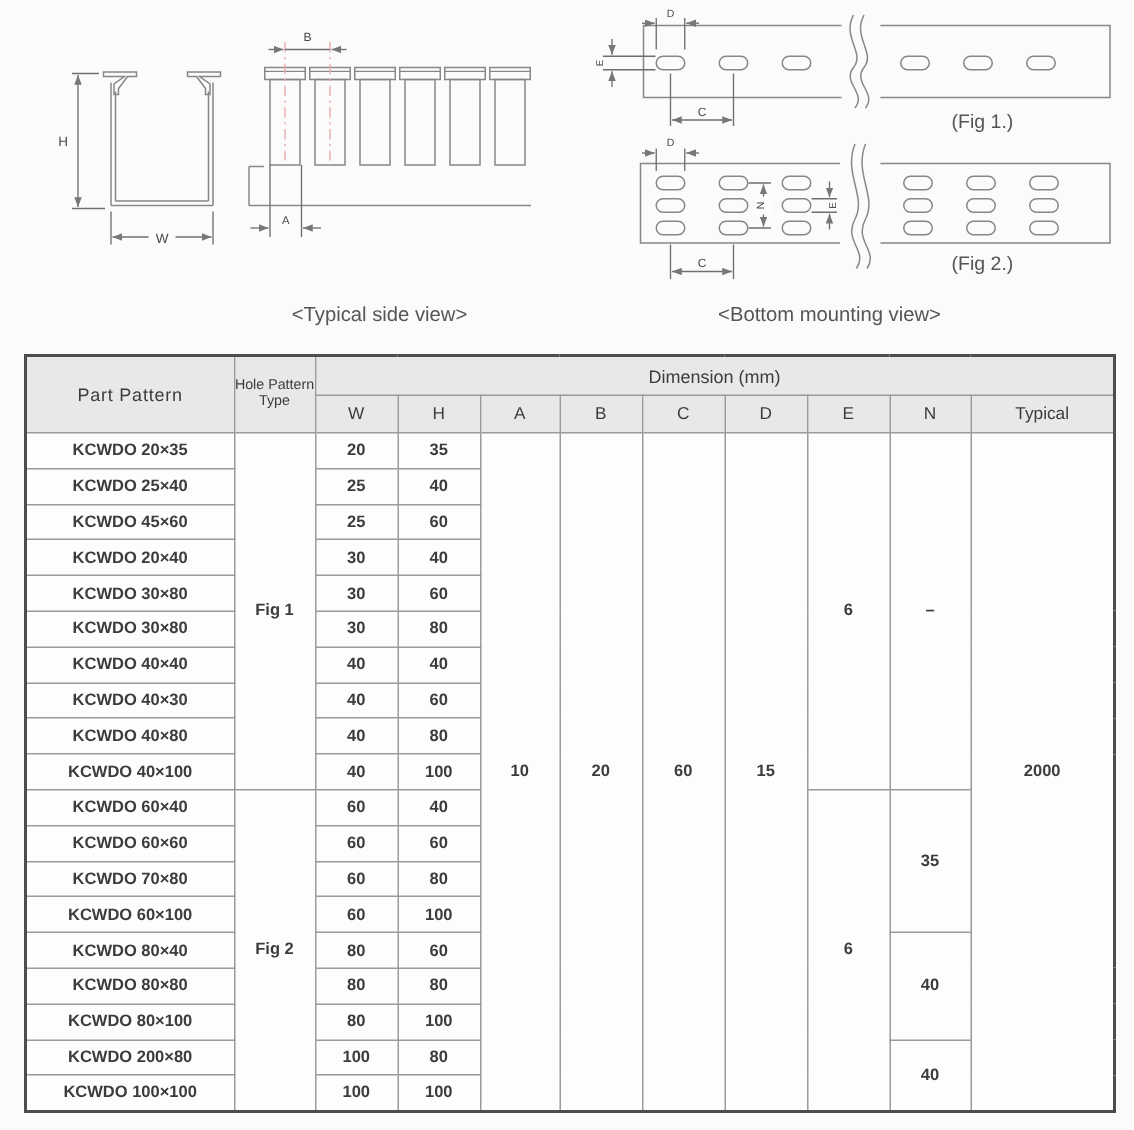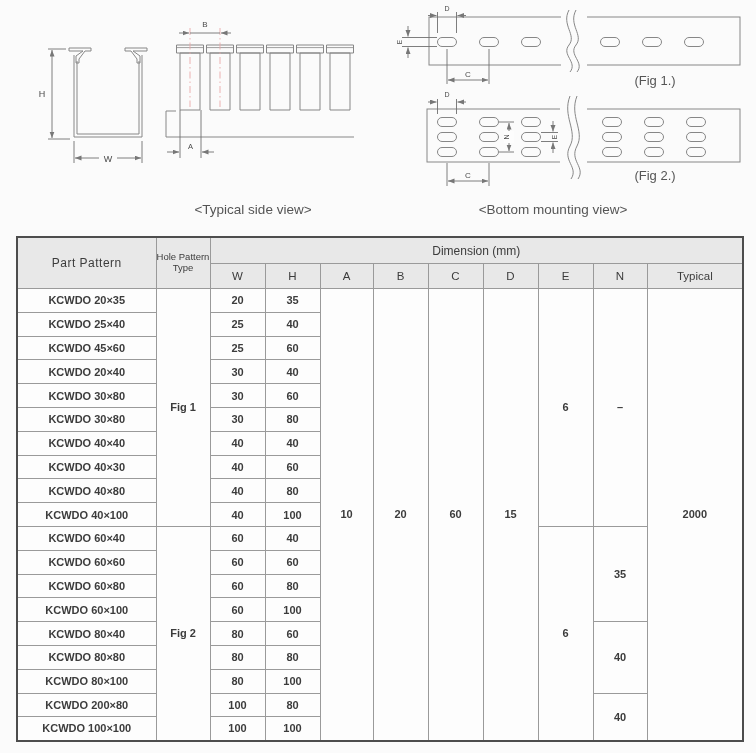--- a/index.html
+++ b/index.html
@@ -241,21 +241,21 @@
             <td>40</td>
             <td rowspan="9">6</td>
             <td rowspan="4">35</td>
           </tr>
           <tr>
             <td class="part">KCWDO 60×60</td>
             <td>60</td>
             <td>60</td>
           </tr>
           <tr>
-            <td class="part">KCWDO 60×80</td>
+            <td class="part">KCWDO 70×80</td>
             <td>60</td>
             <td>80</td>
           </tr>
           <tr>
             <td class="part">KCWDO 60×100</td>
             <td>60</td>
             <td>100</td>
           </tr>
           <tr>
             <td class="part">KCWDO 80×40</td>

